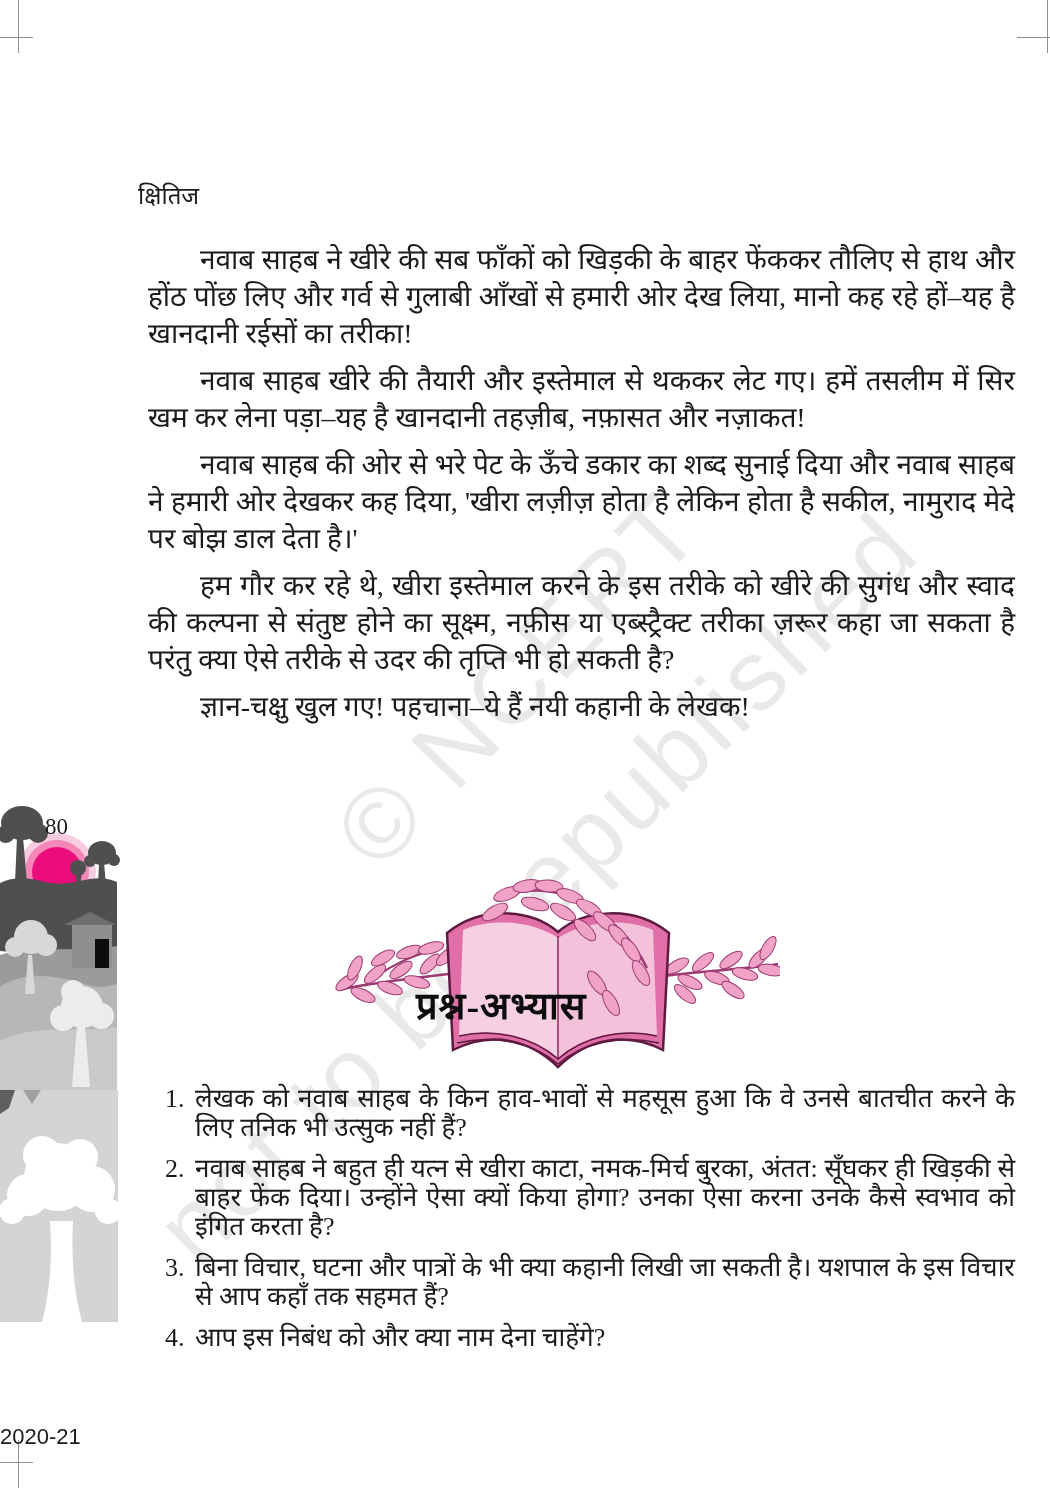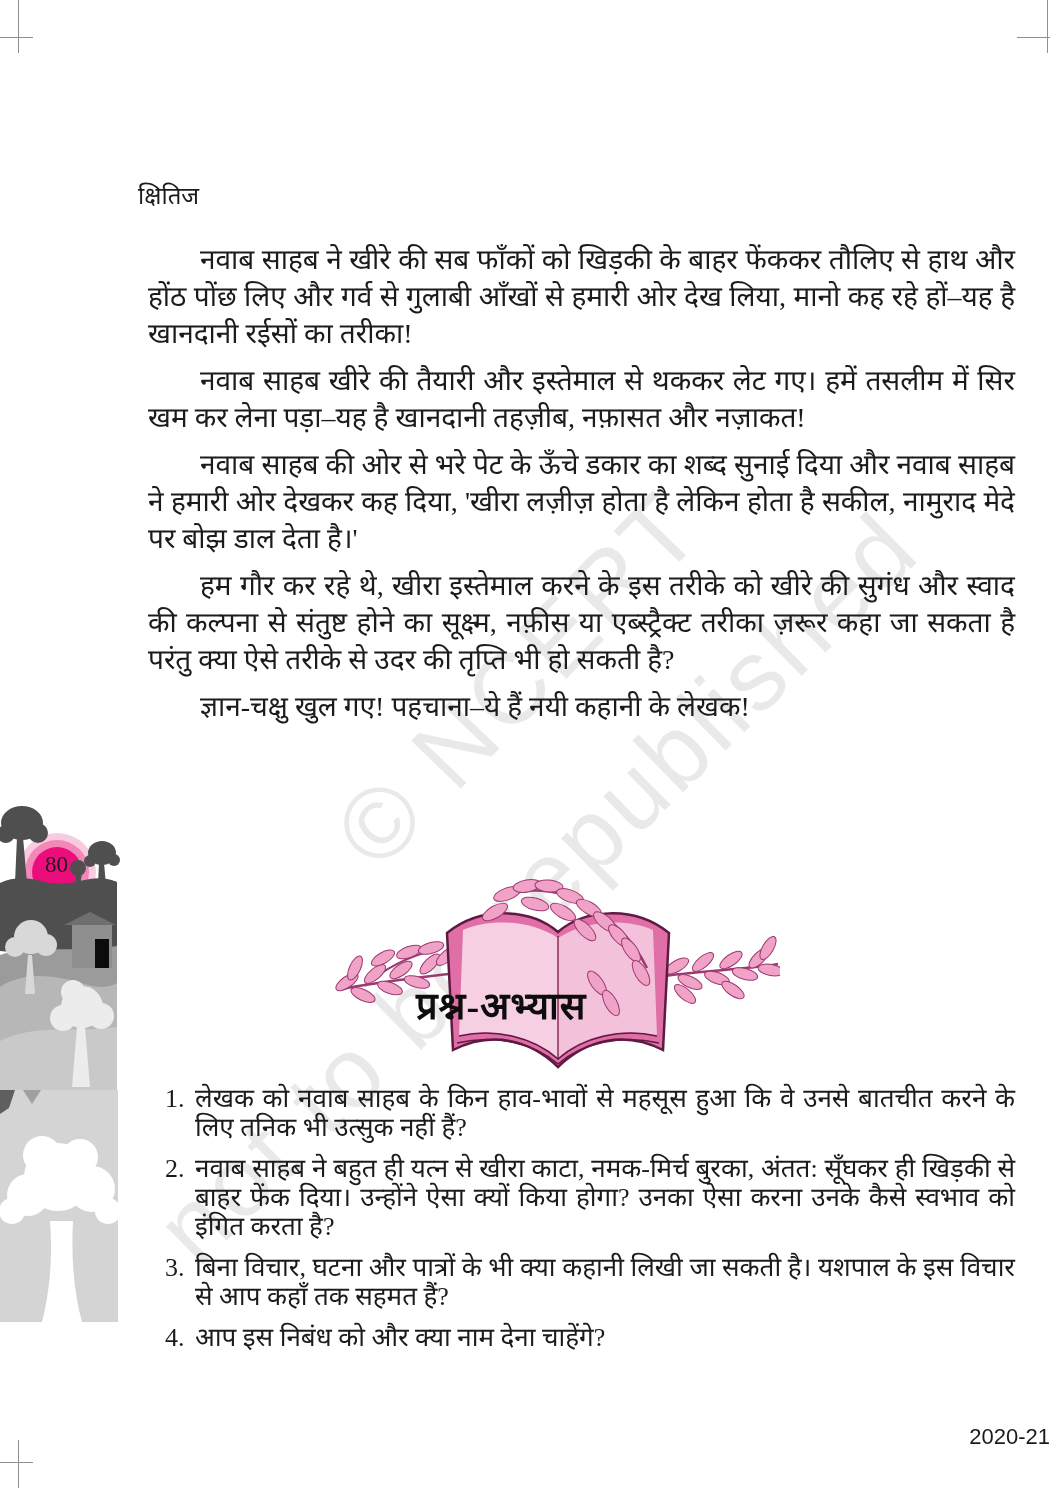--- a/index.html
+++ b/index.html
@@ -9,23 +9,23 @@
   
   .mark{position:absolute;background:#8f8f8f;}
 
   
   .wm{position:absolute;color:rgba(0,0,0,0.085);font-family:"Liberation Sans","DejaVu Sans",sans-serif;
       font-size:100px;white-space:nowrap;text-align:center;letter-spacing:4px;z-index:0;pointer-events:none;}
   .wm1{left:168px;top:622px;width:700px;transform:rotate(-46deg);}
   .wm2{left:-88px;top:830px;width:1250px;transform:rotate(-44.5deg);}
 
   
-  .page-number{position:absolute;left:45px;top:852px;font-size:23px;z-index:3;}
+  .page-number{position:absolute;left:45px;top:814px;font-size:23px;z-index:3;}
   .book-title{position:absolute;left:138px;top:178px;font-size:24px;z-index:2;}
-  .footer{position:absolute;left:0;top:1424px;width:1050px;text-align:right;
+  .footer{position:absolute;left:0;top:1424px;width:1050px;text-align:left;
           font-family:"Liberation Sans","DejaVu Sans",sans-serif;font-size:22px;z-index:2;}
 
   
   .story{position:absolute;left:148px;top:231px;width:867px;font-size:28px;line-height:37px;
          text-align:justify;z-index:2;}
   .story p{margin:0;}
   .story p.ind{text-indent:52px;margin-top:10px;}
 
   
   .sidebar-art{position:absolute;left:0;top:779px;z-index:1;}

